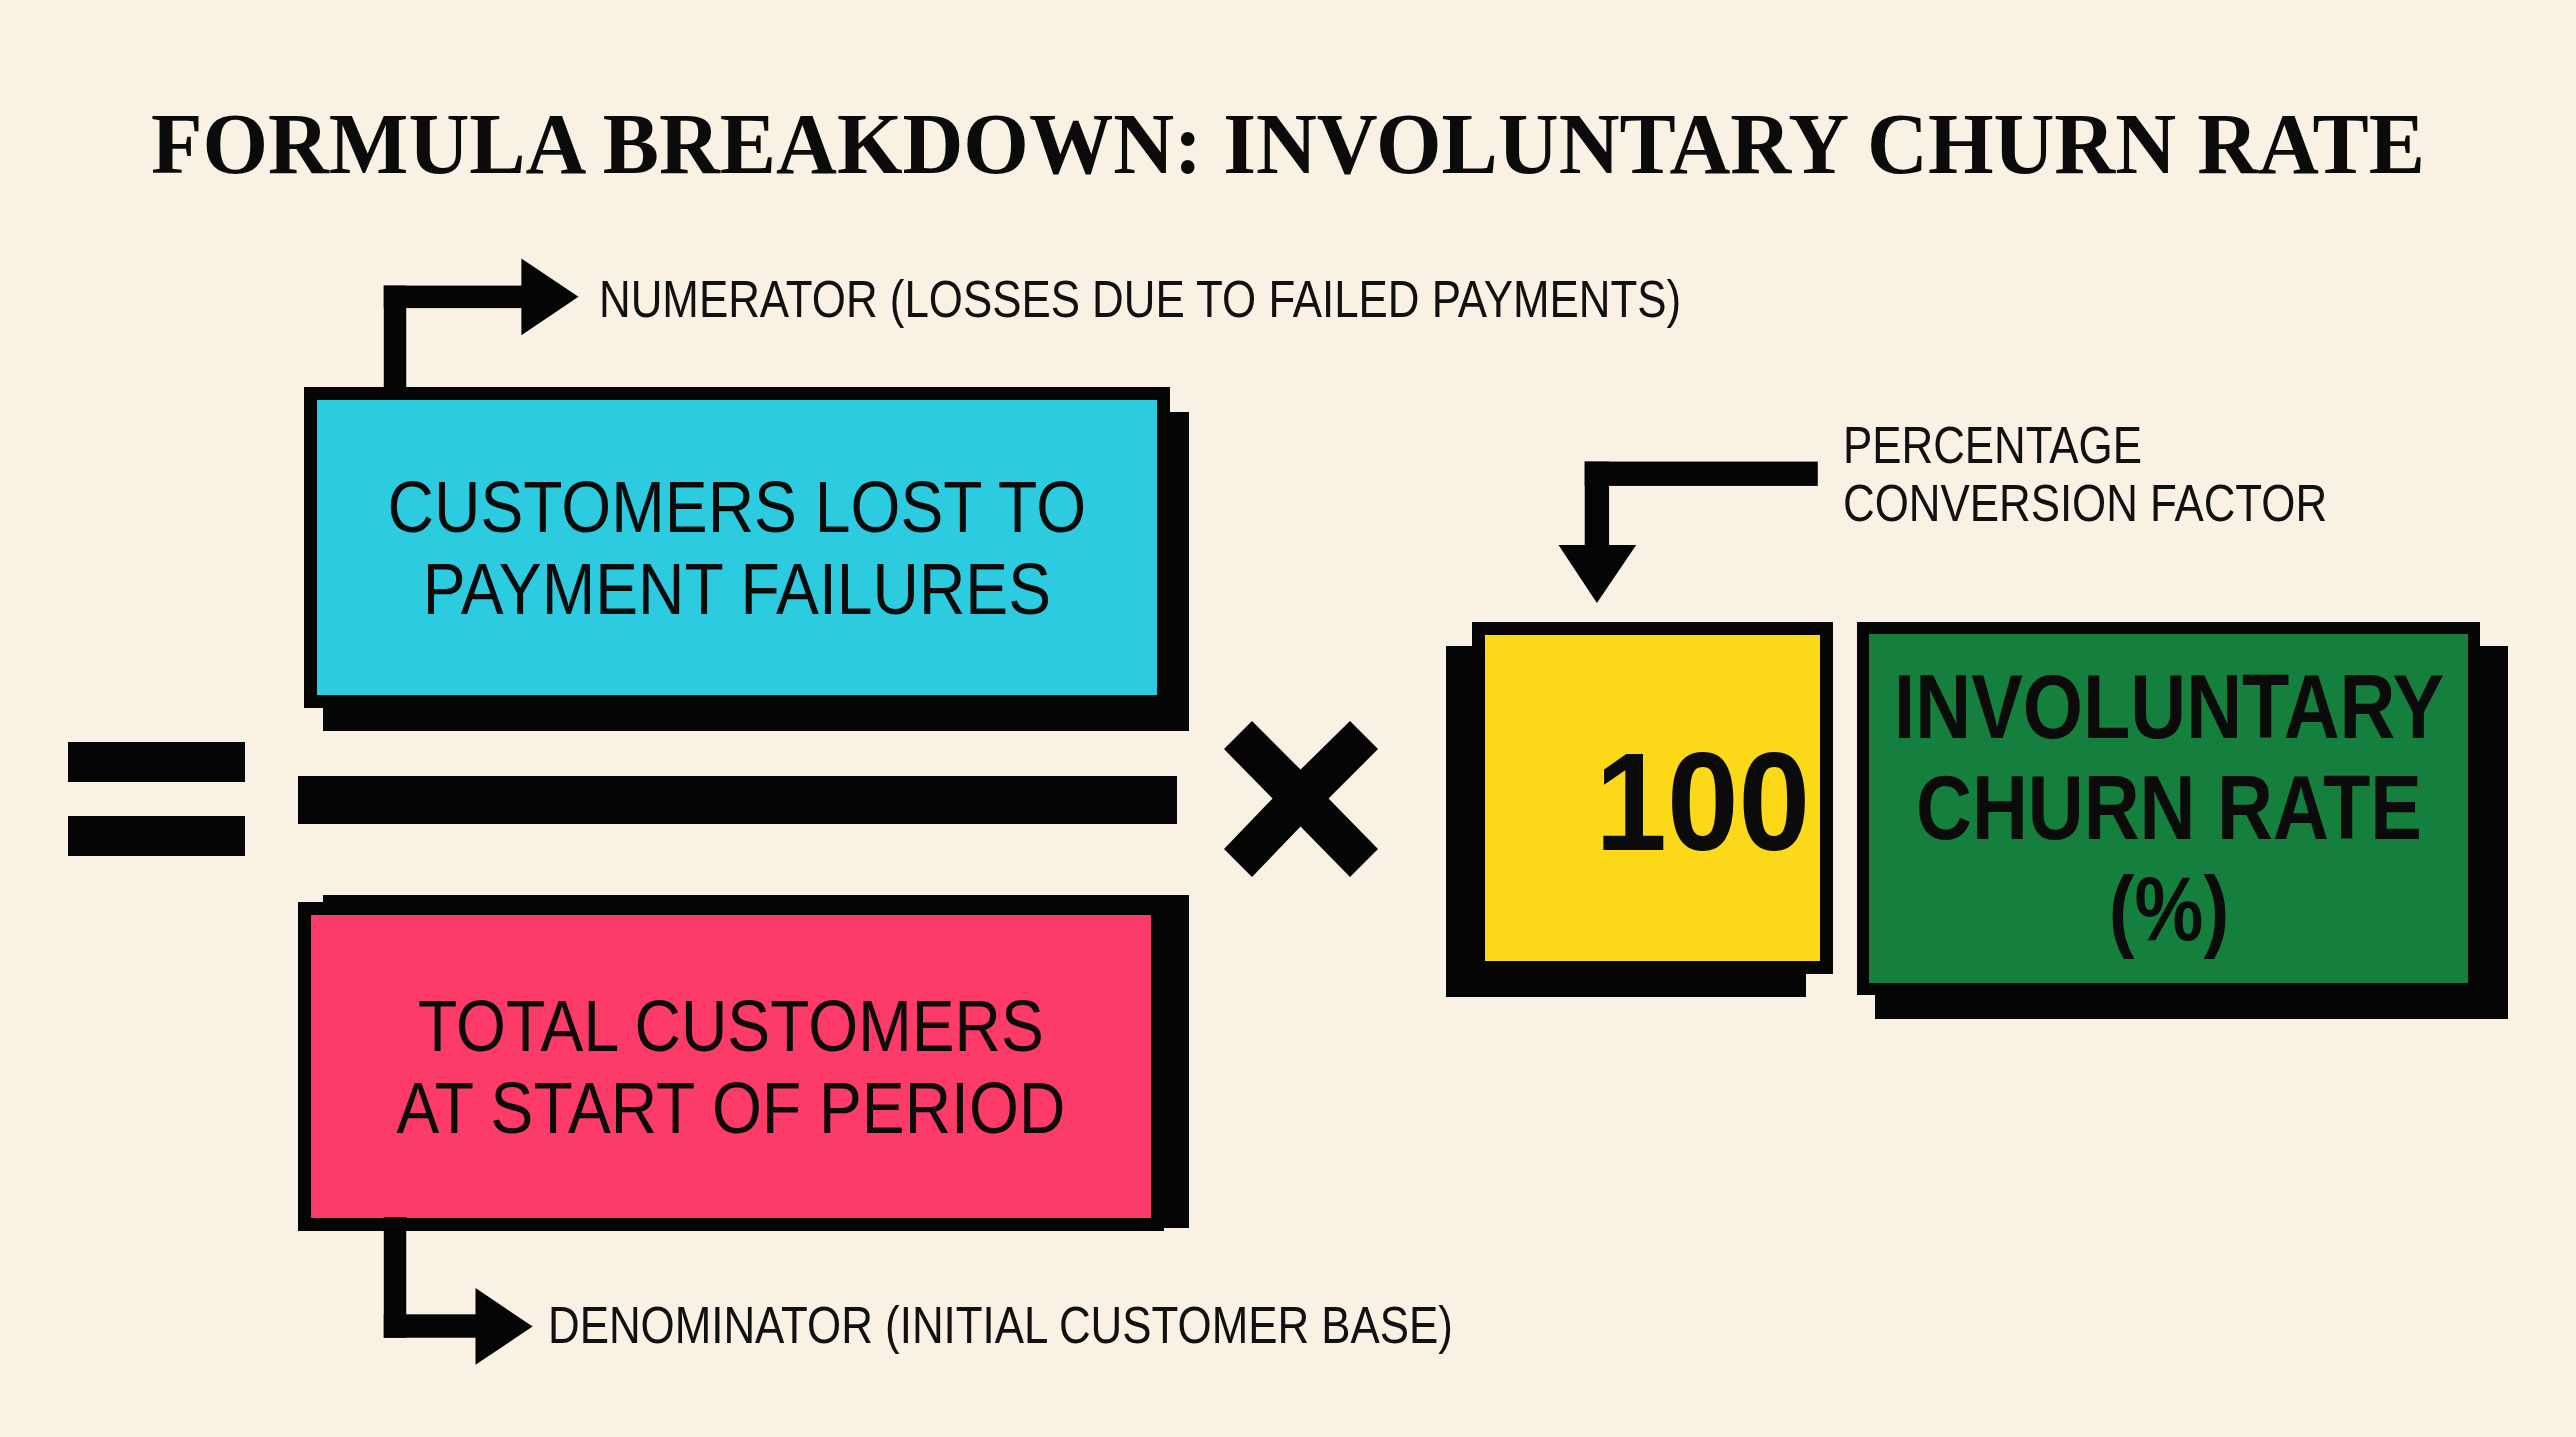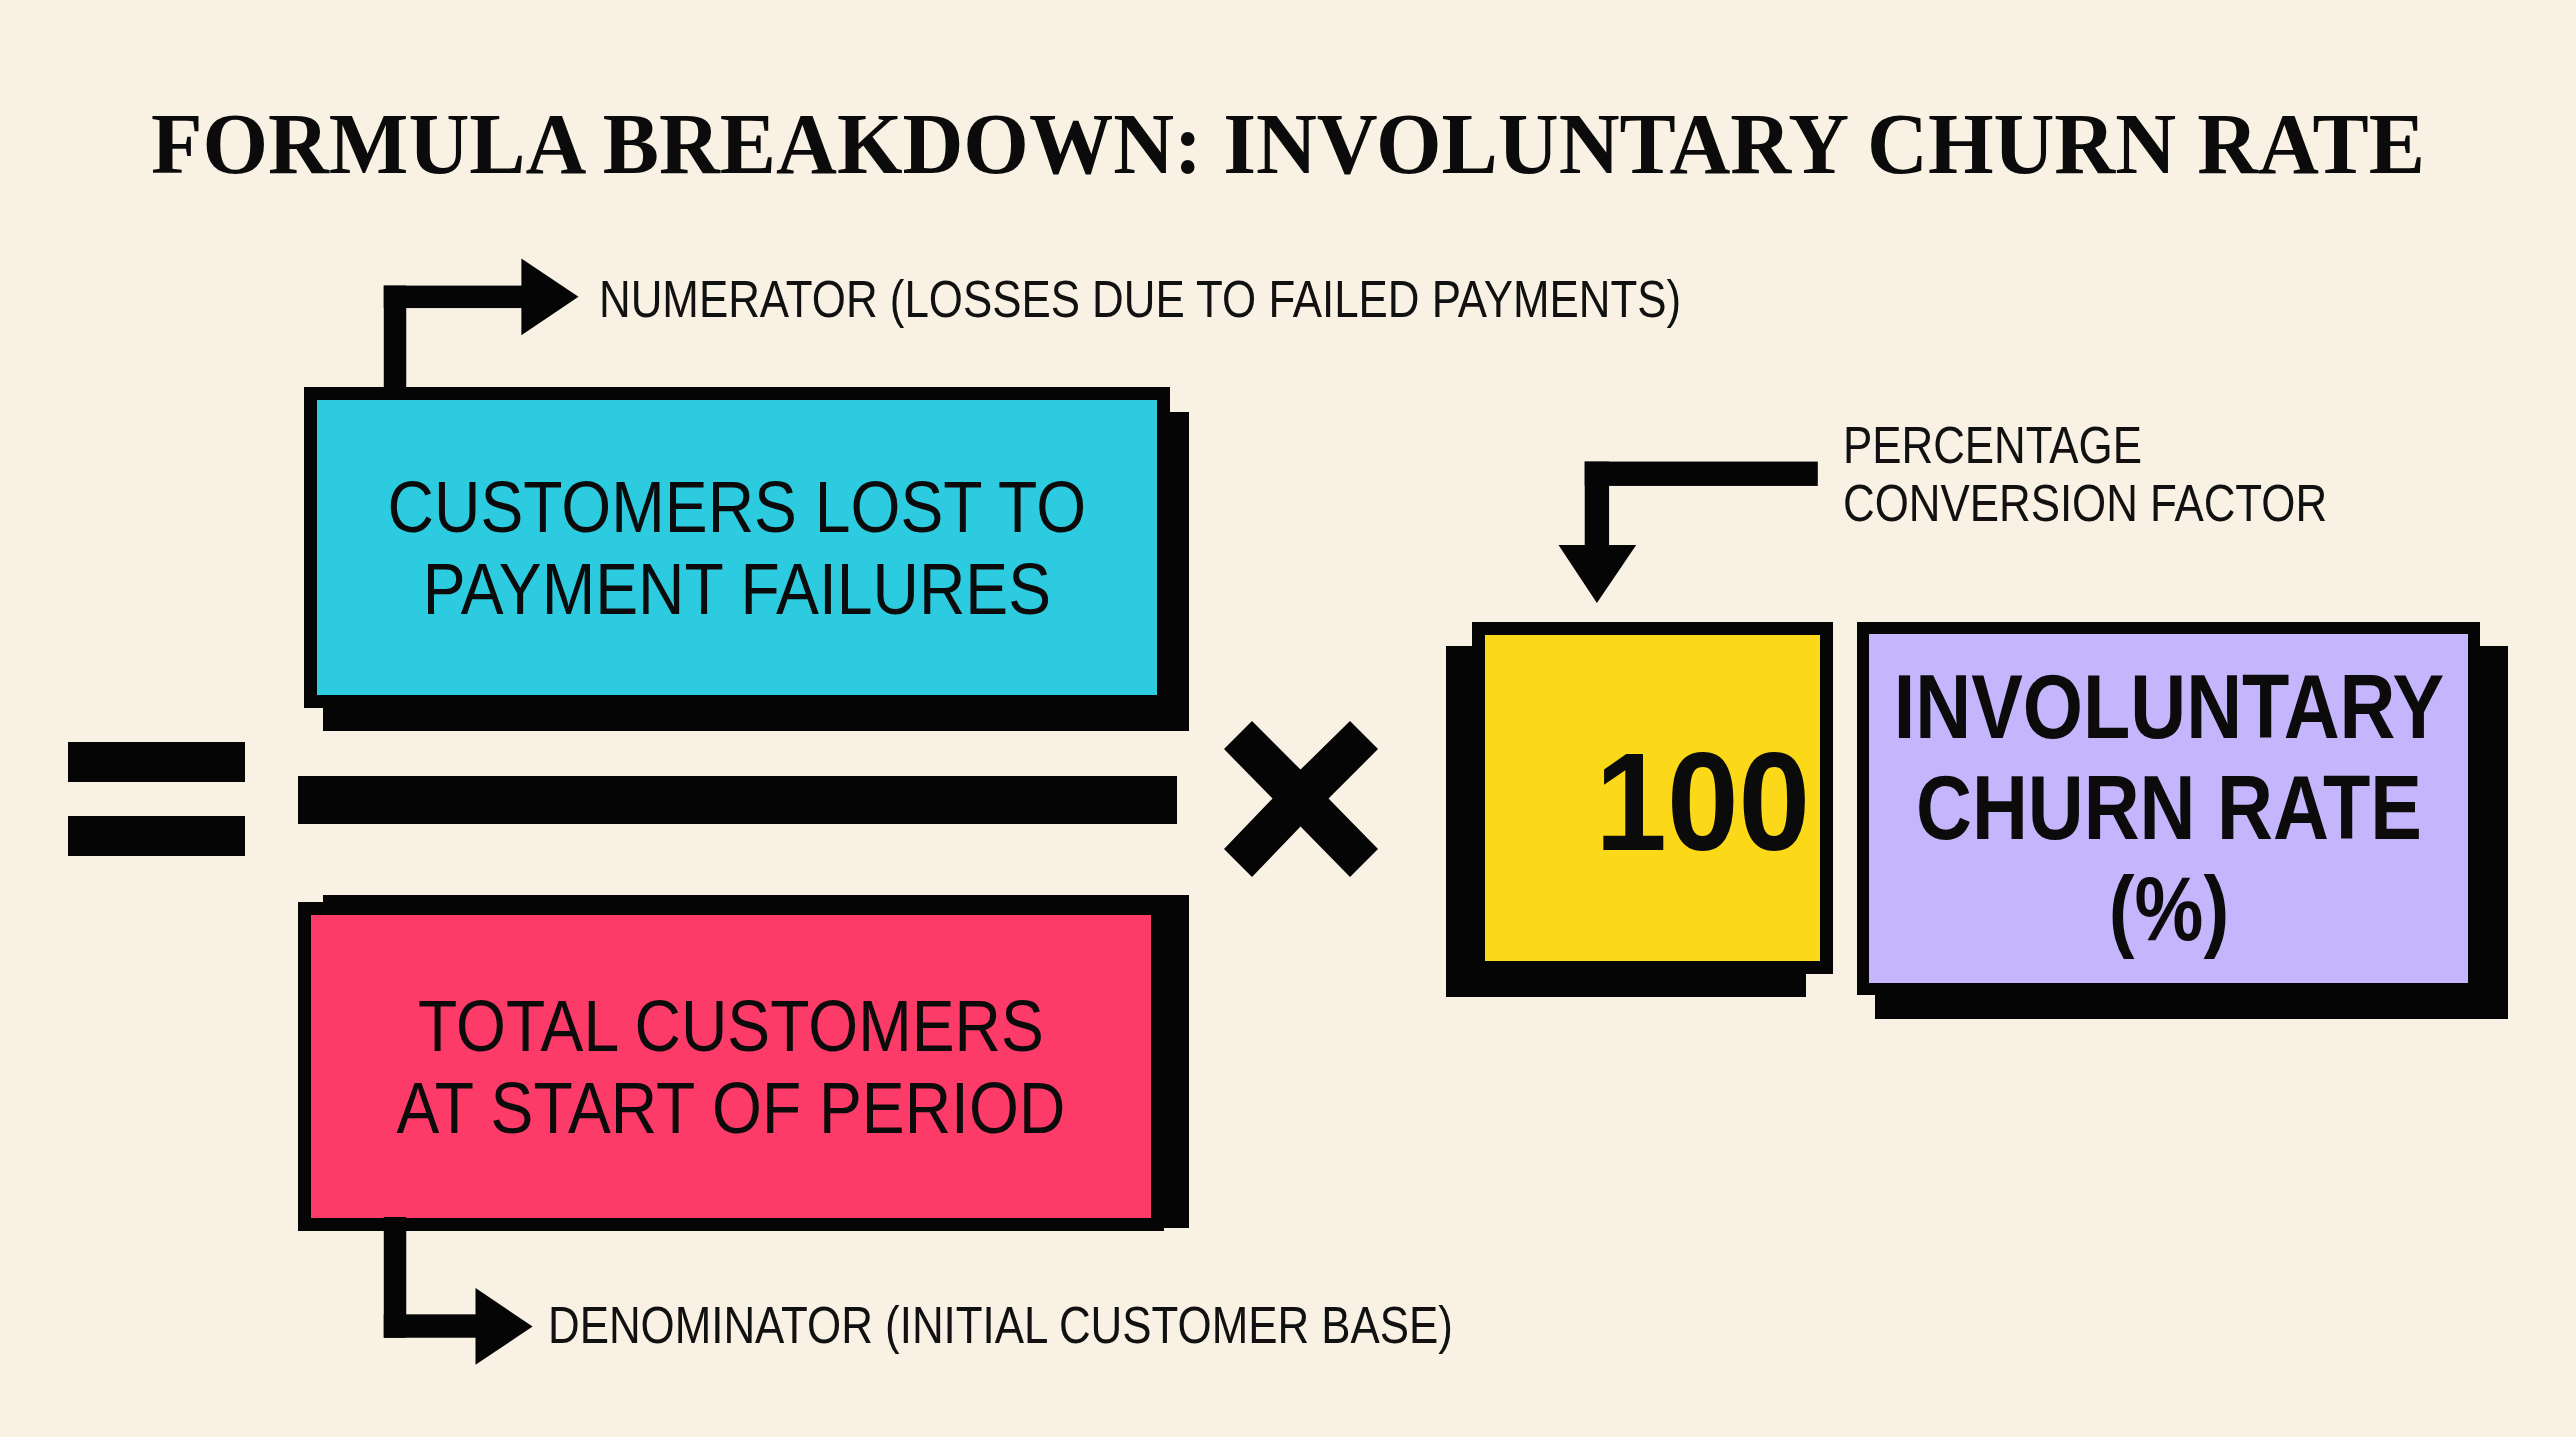--- a/index.html
+++ b/index.html
@@ -47,21 +47,21 @@
       box-sizing: border-box;
       border: 13px solid #050505;
       display: flex;
       align-items: center;
       justify-content: center;
       text-align: center;
     }
     .box-cyan { background: #2ccbe0; }
     .box-pink { background: #fd3b69; }
     .box-yellow { background: #fbd818; }
-    .box-result { background: #c4b5fd; border-width: 12px; }
+    .box-result { background: #15803d; border-width: 12px; }
 
     .box-text {
       font-family: "Liberation Sans", sans-serif;
       font-size: 73px;
       line-height: 82px;
       color: #0b0b0b;
       transform: scaleX(0.88);
       white-space: pre-line;
     }
     .num-text {

